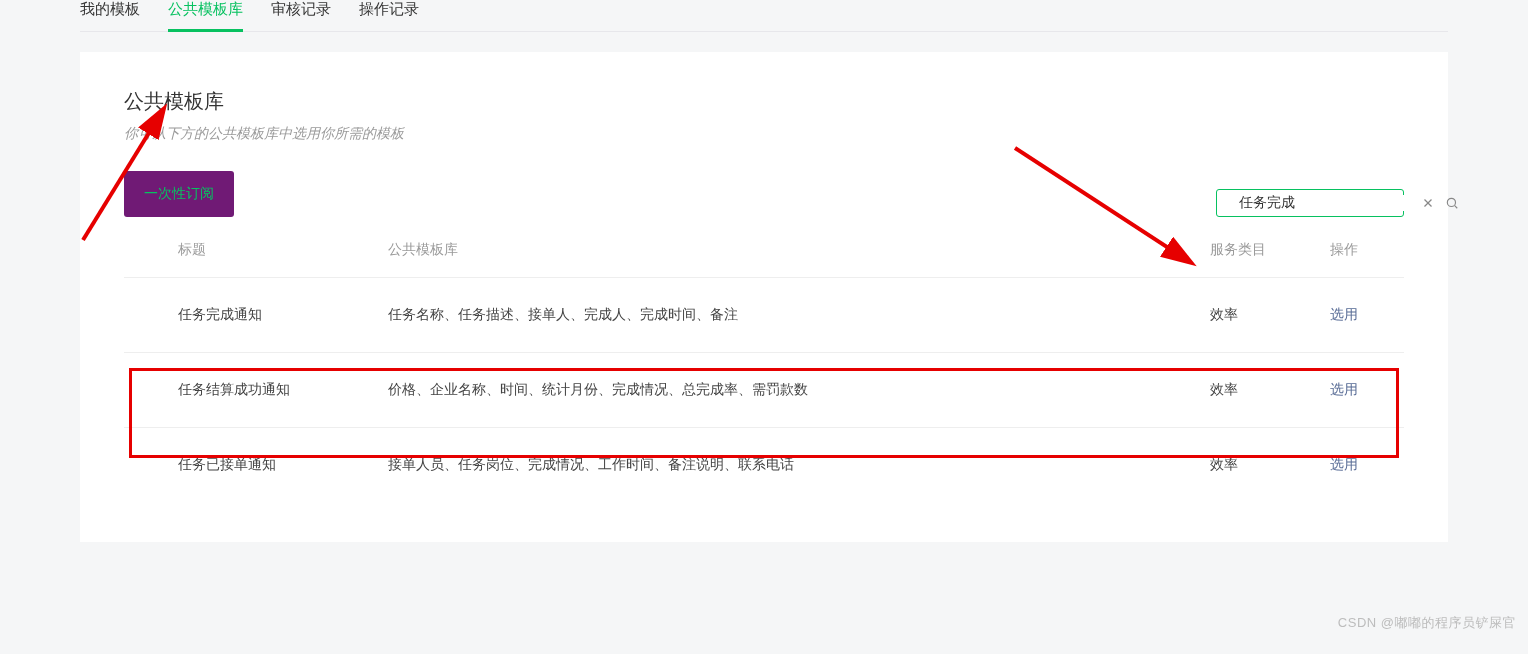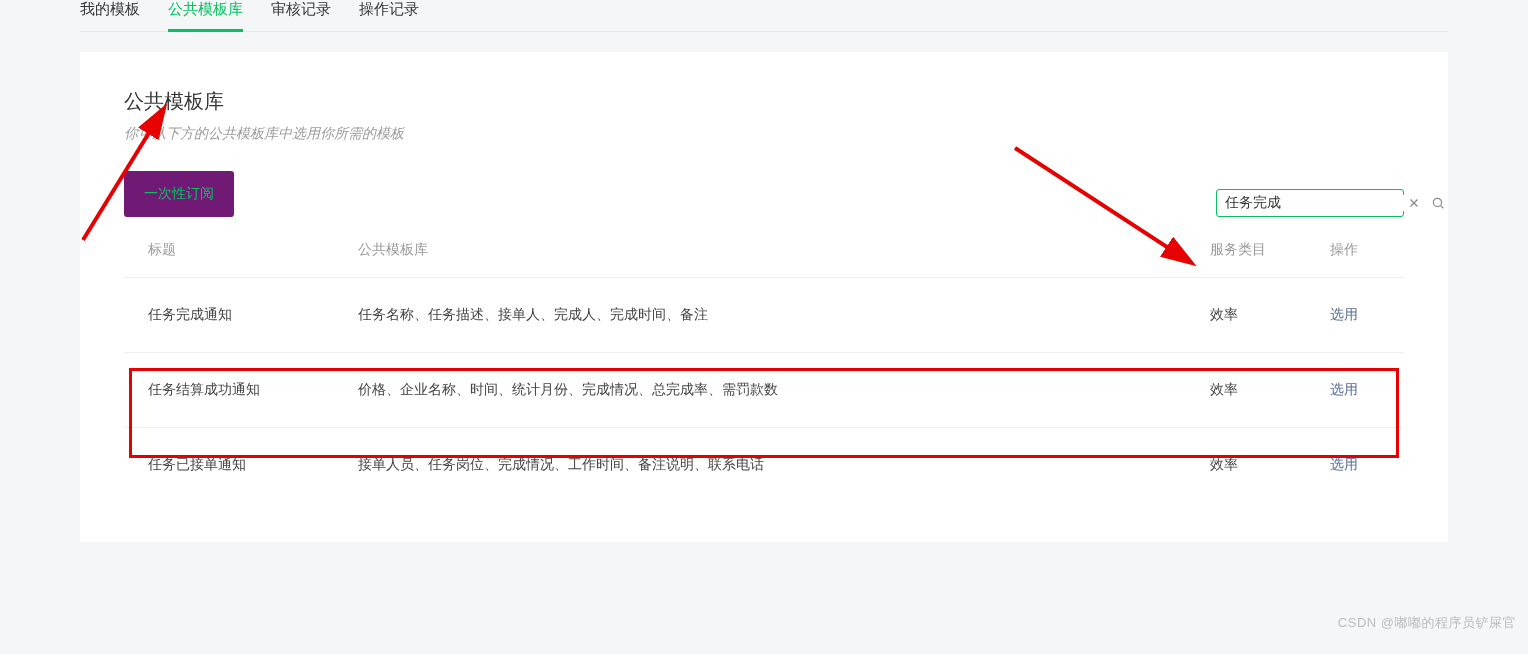--- a/index.html
+++ b/index.html
@@ -77,21 +77,21 @@
       padding: 14px 20px;
       border-radius: 3px;
       font-size: 14px;
       cursor: pointer;
     }
     .search-box {
       display: flex;
       align-items: center;
       border: 1px solid #07c160;
       border-radius: 3px;
-      padding: 5px 8px;
+      padding: 5px 22px;
       width: 188px;
       margin-top: 18px;
     }
     .search-input {
       border: none;
       outline: none;
       flex: 1;
       font-size: 14px;
       color: #333;
     }
@@ -120,21 +120,21 @@
     .thead {
       color: #9a9a9a;
       font-size: 14px;
       padding: 0 24px 18px 24px;
     }
     .trow {
       border-top: 1px solid #eee;
       padding: 28px 24px;
       color: #444;
     }
-    .col-title { flex: 0 0 210px; }
+    .col-title { flex: 0 0 210px; margin-left: 30px; }
     .col-keywords { flex: 1; }
     .col-category { flex: 0 0 120px; }
     .col-action { flex: 0 0 50px; text-align: left; }
     .action-link {
       color: #576b95;
       cursor: pointer;
     }
     .highlight-box {
       position: absolute;
       border: 3px solid #e60000;

